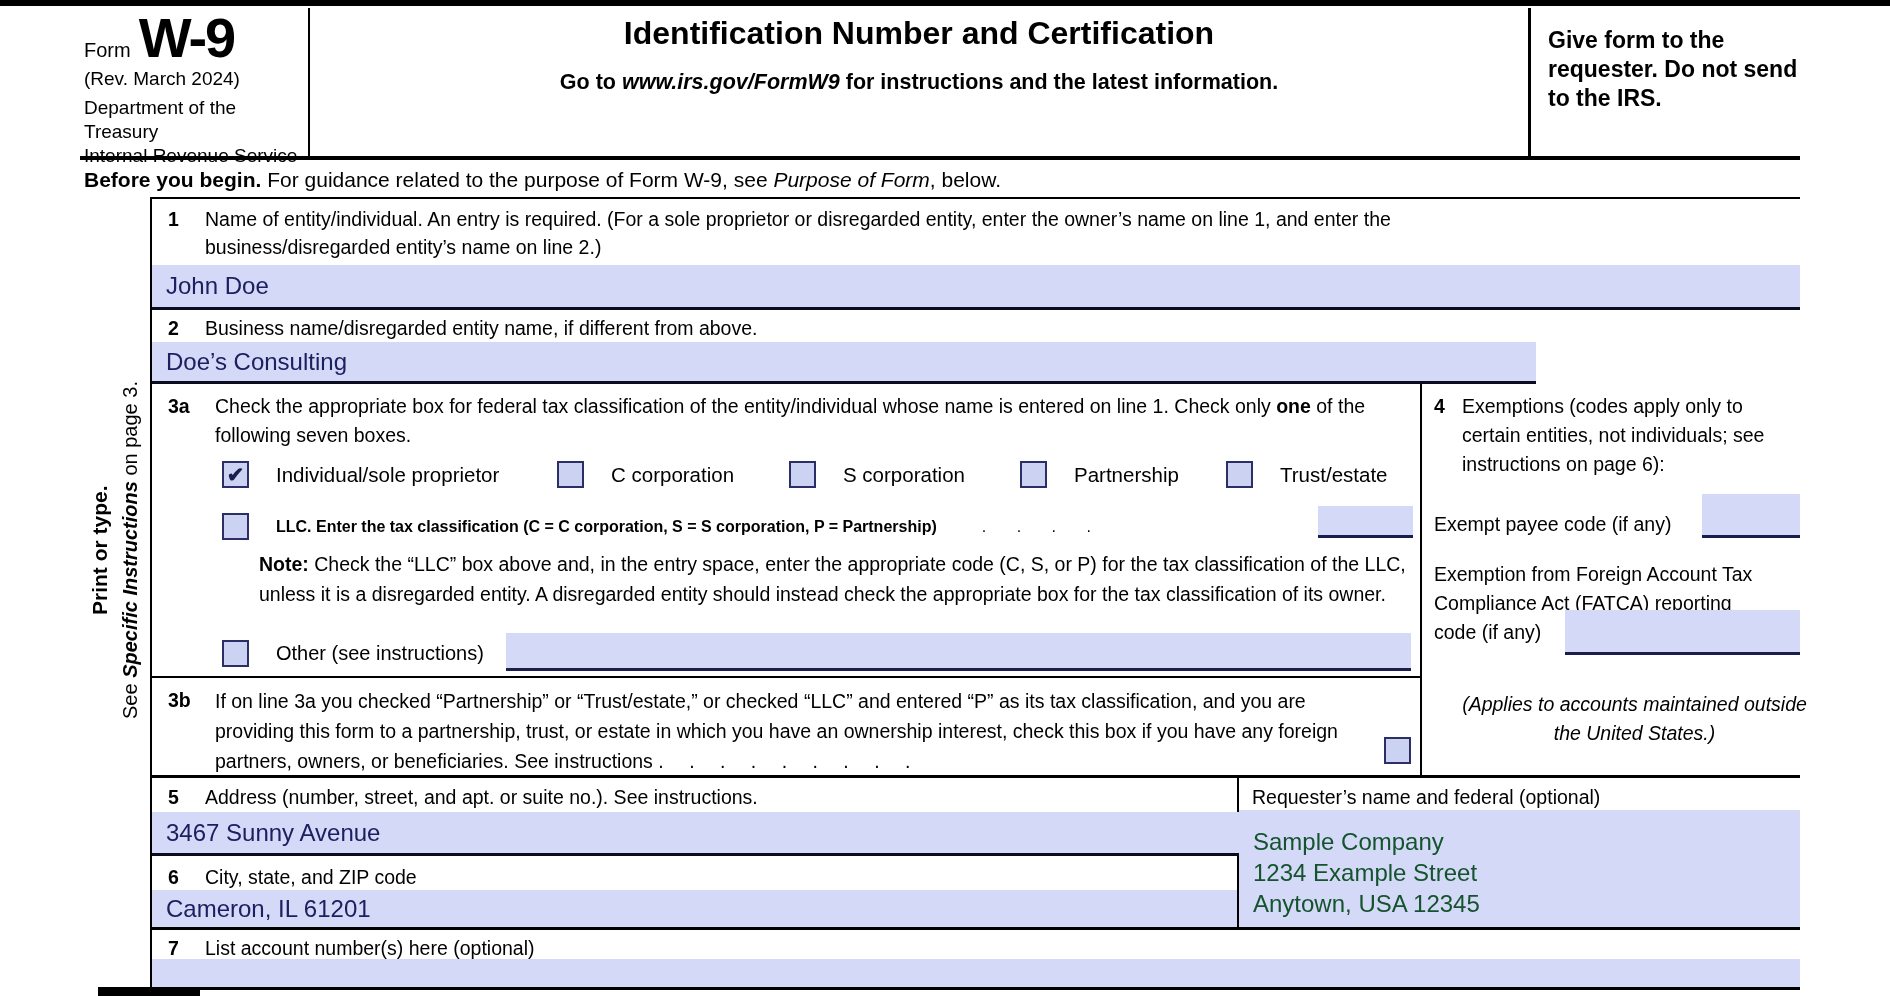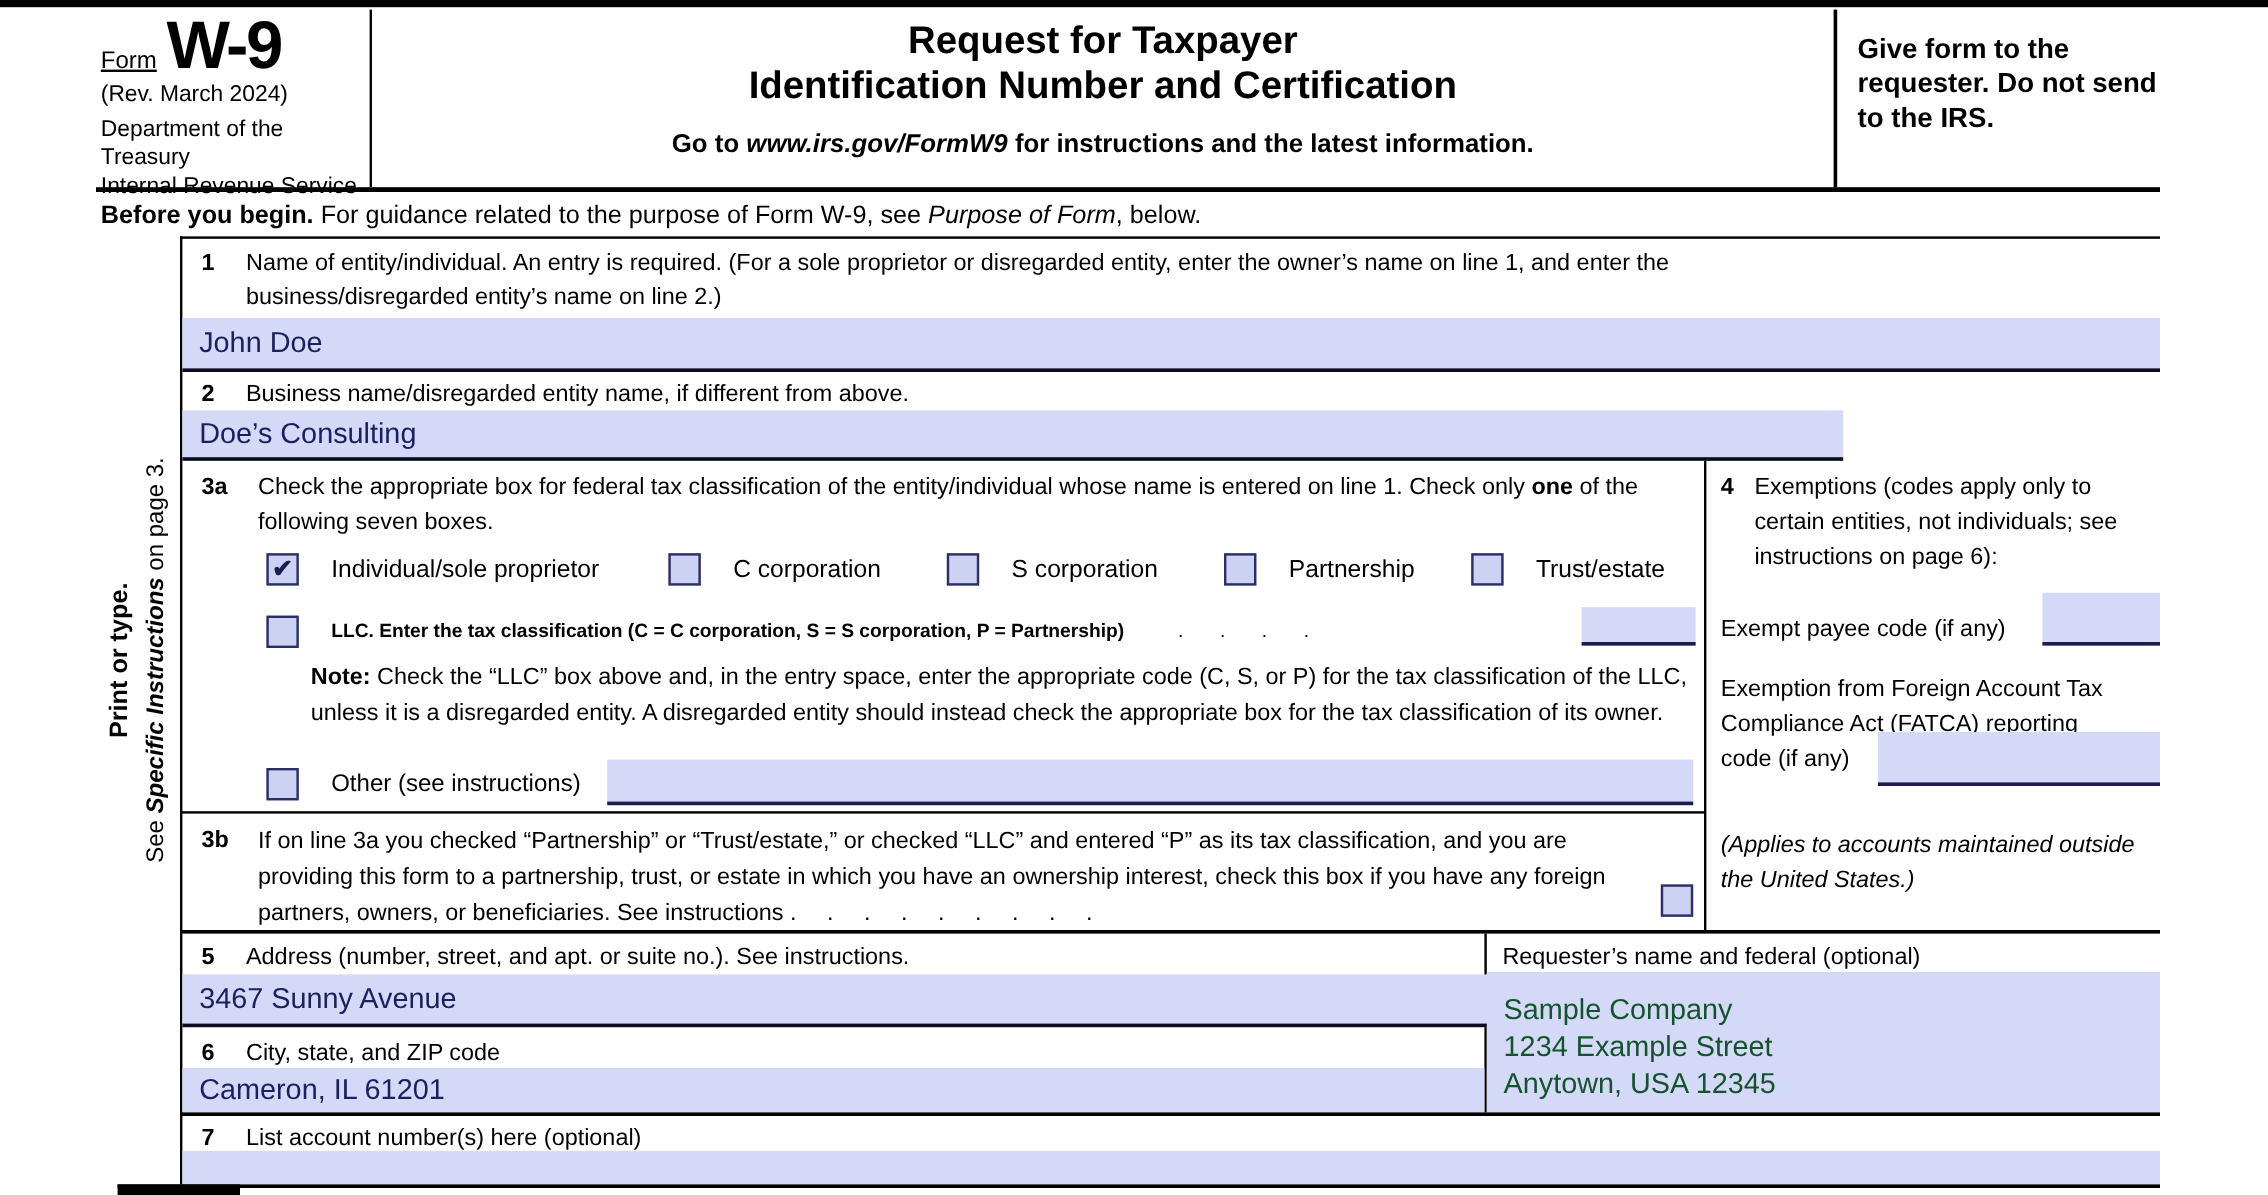--- a/index.html
+++ b/index.html
@@ -6,21 +6,21 @@
   .page{position:relative;width:1890px;height:996px;background:#fff;overflow:hidden;
         font-family:"Liberation Sans",sans-serif;color:#000;}
   .abs{position:absolute;}
   .hline{position:absolute;background:#000;}
   .vline{position:absolute;background:#000;}
   .topbar{position:absolute;left:0;top:0;width:1890px;height:6px;background:#000;}
 
   
   .hdr-left{position:absolute;left:84px;top:12px;width:224px;}
   .form-w9{display:flex;align-items:baseline;gap:8px;}
-  .form-small{font-size:20px;text-decoration:underline;}
+  .form-small{font-size:20px;}
   .w9{font-size:56px;font-weight:900;letter-spacing:-2px;line-height:52px;}
   .rev{font-size:19px;margin-top:4px;}
   .dept{font-size:19px;line-height:24px;margin-top:6px;}
   .hdr-center{position:absolute;left:312px;top:14px;width:1214px;text-align:center;}
   .title{font-size:32px;font-weight:bold;line-height:38px;}
   .goto{font-size:21.5px;font-weight:bold;margin-top:18px;}
   .goto i{font-style:italic;}
   .hdr-right{position:absolute;left:1548px;top:26px;width:252px;font-size:23px;font-weight:bold;line-height:29px;}
 
   .before{position:absolute;left:84px;top:168px;font-size:21px;}
@@ -50,21 +50,21 @@
   
   .cb-opt{position:absolute;display:flex;align-items:center;gap:11px;}
   .cbx{width:23px;height:23px;background:#ccd3f2;border:2px solid #2b2f66;
        display:flex;align-items:center;justify-content:center;flex:0 0 auto;}
   .mark{color:#1a1d4d;font-size:21px;font-weight:bold;line-height:1;}
   .cb-label{font-size:20.5px;white-space:nowrap;margin-left:16px;}
   .dots{word-spacing:26px;margin-left:34px;}
   .dots-inline{word-spacing:20px;}
 
   .small19{font-size:19.5px;line-height:29px;}
-  .applies{font-style:italic;text-align:left;}
+  .applies{font-style:italic;text-align:center;margin-left:28px;}
   .req-box{position:absolute;background:#d3d9f6;color:#14532d;font-size:24px;line-height:31px;
            box-sizing:border-box;padding:16px 0 0 14px;}
   .partbar{position:absolute;background:#000;}
 </style>
 </head>
 <body>
 
 <div class="page">
 
   <div class="topbar"></div>
@@ -78,21 +78,20 @@
     <div class="dept">
       <div>Department of the Treasury</div>
       <div>Internal Revenue Service</div>
     </div>
   </div>
 
   <div class="vline" style="left:308px;top:8px;width:2px;height:148px;"></div>
 
   <div class="hdr-center">
     <div class="title">
-      <div>Request for Taxpayer</div>
       <div>Identification Number and Certification</div>
     </div>
     <div class="goto">
       <span>Go to </span><i>www.irs.gov/FormW9</i><span> for instructions and the latest information.</span>
     </div>
   </div>
 
   <div class="vline" style="left:1528px;top:8px;width:3px;height:148px;"></div>
 
   <div class="hdr-right">Give form to the requester. Do not send to the IRS.</div>

